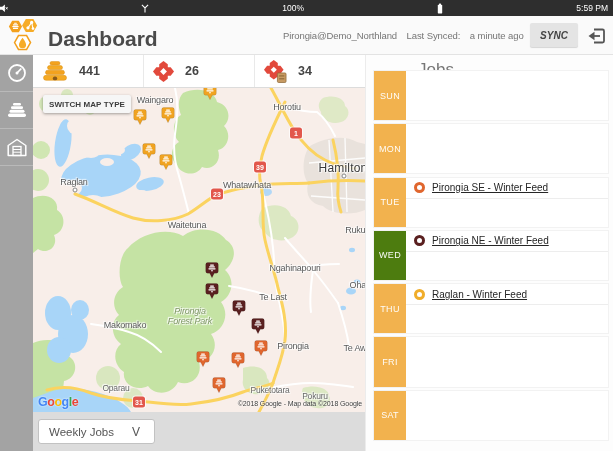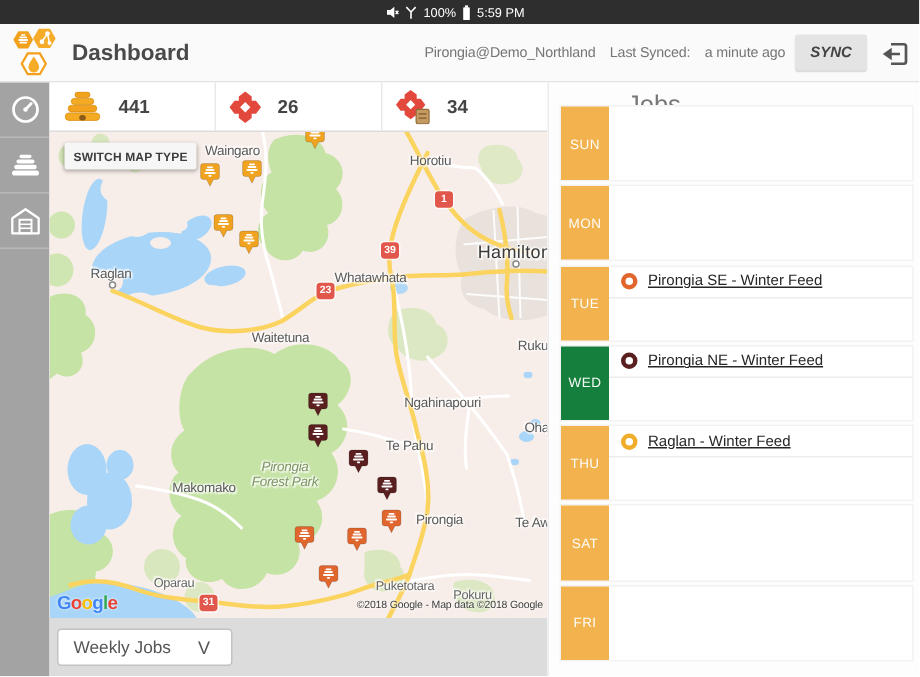--- a/index.html
+++ b/index.html
@@ -1,24 +1,24 @@
 <!DOCTYPE html>
 <html><head>
 <meta charset="utf-8">
 <style>
   * { margin:0; padding:0; box-sizing:border-box; }
   body { font-family:"Liberation Sans",sans-serif; }
   .screen { position:relative; width:613px; height:451px; background:#fff; overflow:hidden; }
 
-  .status-bar { position:absolute; left:0; top:0; width:613px; height:16px; background:#2e2e2e; display:flex; justify-content:center; align-items:center; gap:4px; padding-right:5px; }
+  .status-bar { position:absolute; left:0; top:0; width:613px; height:16px; background:#2e2e2e; display:flex; justify-content:space-between; align-items:center; gap:4px; padding-right:5px; }
   .status-bar .sb-text { color:#fff; font-size:8.5px; }
 
   .header { position:absolute; left:0; top:16px; width:613px; height:39px; background:#fafafa; border-bottom:1px solid #e3e3e3; }
   .logo { position:absolute; left:7px; top:17px; width:32px; height:36px; }
-  .page-title { position:absolute; left:48px; top:11px; font-size:15px; font-weight:bold; color:#4a4a4a; }
+  .page-title { position:absolute; left:48px; top:11px; font-size:21px; font-weight:bold; color:#4a4a4a; }
   .sync-info { position:absolute; left:283px; top:14px; font-size:9.5px; color:#757575; letter-spacing:-0.1px; }
   .sync-info .part { margin-right:7px; }
   .sync-btn { position:absolute; left:530px; top:7px; width:48px; height:24px; background:#e4e4e4; border:none; border-radius:2px; font-family:"Liberation Sans",sans-serif; font-size:10px; font-weight:bold; color:#444; box-shadow:0 1px 1px rgba(0,0,0,0.15);font-style:italic; }
   .exit-btn { position:absolute; left:586px; top:9px; width:22px; height:22px; }
 
   .sidebar { position:absolute; left:0; top:55px; width:33px; height:396px; background:#a3a3a3; }
   .side-btn { width:33px; height:37px; display:flex; align-items:center; justify-content:center; border-bottom:1px solid #b9b9b9; }
 
   .stats-bar { position:absolute; left:33px; top:55px; width:332px; height:33px; background:#fff; border-bottom:1px solid #dcdcdc; display:flex; }
   .stat-cell { flex:1; display:flex; align-items:center; gap:11px; padding-left:9px; border-right:1px solid #e9e9e9; }
@@ -254,23 +254,23 @@
         <div class="map-label town" style="left: 122px; top: 12px;">Waingaro</div>
         <div class="map-label town" style="left: 254px; top: 19px;">Horotiu</div>
         <div class="map-label city" style="left: 310px; top: 80px;">Hamilton</div>
         <div class="label-dot" style="left: 311px; top: 88px;"></div>
         <div class="map-label town" style="left: 214px; top: 97px;">Whatawhata</div>
         <div class="map-label town" style="left: 154px; top: 137px;">Waitetuna</div>
         <div class="map-label town" style="left: 328px; top: 142px;">Rukuhia</div>
         <div class="map-label town" style="left: 41px; top: 94px;">Raglan</div>
         <div class="label-dot" style="left: 42px; top: 102px;"></div>
         <div class="map-label town" style="left: 262px; top: 180px;">Ngahinapouri</div>
-        <div class="map-label town" style="left: 240px; top: 209px;">Te Pahu</div>
+        <div class="map-label town" style="left: 240px; top: 209px;">Te Last</div>
         <div class="map-label town" style="left: 332px; top: 197px;">Ohaupo</div>
-        <div class="map-label town" style="left: 81px; top: 237px; padding-left: 44px;">Makomako</div>
+        <div class="map-label town" style="left: 70px; top: 237px; padding-left: 44px;">Makomako</div>
         <div class="map-label area" style="left: 157px; top: 228px;">Pirongia
 Forest Park</div>
         <div class="map-label town" style="left: 260px; top: 258px;">Pirongia</div>
         <div class="map-label town" style="left: 334px; top: 260px;">Te Awamutu</div>
         <div class="map-label village" style="left: 83px; top: 300px;">Oparau</div>
         <div class="map-label village" style="left: 237px; top: 302px;">Puketotara</div>
         <div class="map-label village" style="left: 282px; top: 308px;">Pokuru</div>
         <div class="shield" style="left: 263px; top: 45px;">1</div>
         <div class="shield" style="left: 227px; top: 79px;">39</div>
         <div class="shield" style="left: 184px; top: 106px;">23</div>
@@ -393,41 +393,41 @@
         <div class="day-row">
           <div class="day-label" style="background: rgb(242, 178, 78);">TUE</div>
           <div class="day-content">
             <div class="job-item">
               <span class="job-ring" style="border-color: rgb(224, 102, 46);"></span>
               <span class="job-name">Pirongia SE - Winter Feed</span>
             </div>
           </div>
         </div>
         <div class="day-row">
-          <div class="day-label" style="background: #15803d;">WED</div>
+          <div class="day-label" style="background: #4d7c0f;">WED</div>
           <div class="day-content">
             <div class="job-item">
               <span class="job-ring" style="border-color: rgb(90, 32, 32);"></span>
               <span class="job-name">Pirongia NE - Winter Feed</span>
             </div>
           </div>
         </div>
         <div class="day-row">
           <div class="day-label" style="background: rgb(242, 178, 78);">THU</div>
           <div class="day-content">
             <div class="job-item">
               <span class="job-ring" style="border-color: rgb(240, 173, 42);"></span>
               <span class="job-name">Raglan - Winter Feed</span>
             </div>
           </div>
         </div>
         <div class="day-row">
+          <div class="day-label" style="background: rgb(242, 178, 78);">FRI</div>
+          <div class="day-content"></div>
+        </div>
+        <div class="day-row">
           <div class="day-label" style="background: rgb(242, 178, 78);">SAT</div>
           <div class="day-content"></div>
         </div>
-        <div class="day-row">
-          <div class="day-label" style="background: rgb(242, 178, 78);">FRI</div>
-          <div class="day-content"></div>
-        </div>
       </div>
   </div>
 
 </div>
 
 </body></html>

